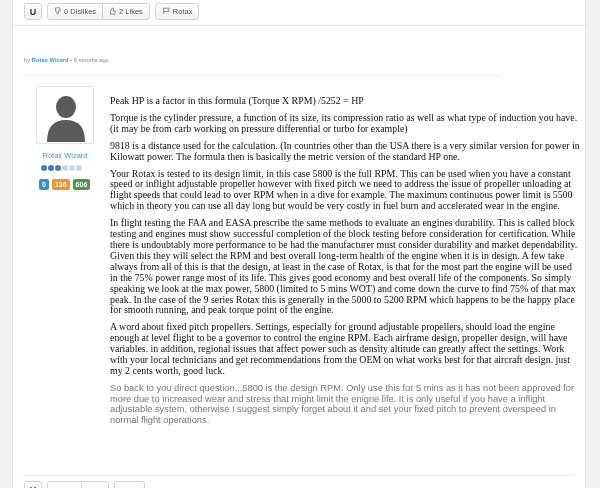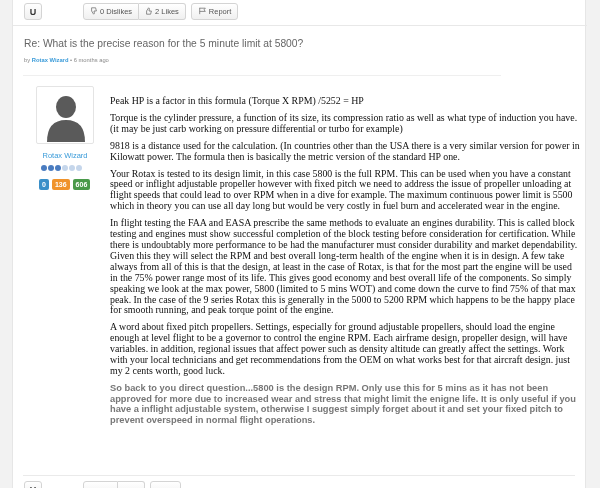--- a/index.html
+++ b/index.html
@@ -29,21 +29,21 @@
       background: linear-gradient(#ffffff, #f0f0f0);
       font-size: 7.5px;
       color: #555;
       display: flex; align-items: center;
       padding: 0 6px;
       gap: 2px;
       white-space: nowrap;
     }
     .btn.user { width: 18px; justify-content: center; padding: 0; font-weight: bold; color: #333; font-size: 9px; }
     .btn-group { display: flex; }
-    .btn-group .btn:first-child { border-radius: 3px 0 0 3px; margin-left: 36px; }
+    .btn-group .btn:first-child { border-radius: 3px 0 0 3px; }
     .btn-group .btn:last-child { border-radius: 0 3px 3px 0; border-left: none; }
     .divider {
       position: absolute; left: 0; width: 574px; height: 1px; background: #e8e8e8;
     }
     .title {
       position: absolute; left: 11px; top: 38px;
       font-size: 10.3px; color: #666;
     }
     .byline {
       position: absolute; left: 11px; top: 57px;
@@ -78,21 +78,20 @@
     .post-body {
       position: absolute; left: 97px; top: 96px; width: 470px;
       font-family: "Liberation Serif", serif;
       font-size: 9.9px; line-height: 10.9px; color: #111;
     }
     .post-body p { margin-bottom: 6px; }
     .post-body p.sans {
       font-family: "Liberation Sans", sans-serif;
       color: #777; font-size: 9.3px; line-height: 10.8px;
       margin-top: 3px;
-      font-weight: bold;
     }
     .bottom-divider {
       position: absolute; left: 10px; top: 475px; width: 552px; height: 1px; background: #eaeaea;
     }
   </style>
 </head>
 <body>
 
 <div class="card">
 
@@ -117,27 +116,26 @@
         </span>
         <span>2 Likes</span>
       </div>
     </div>
     <div class="btn">
       <span>
         <svg width="9" height="8" viewBox="0 0 10 10">
             <path d="M1.5 1v8M1.5 1.5h7l-1.5 2 1.5 2h-7" fill="none" stroke="#666" stroke-width="0.9"></path>
           </svg>
       </span>
-      <span>Report</span>
+      <span>Rotax</span>
     </div>
   </div>
 
   <div class="divider" style="top:25px;"></div>
 
-  <div class="title">Re: What is the precise reason for the 5 minute limit at 5800?</div>
 
   <div class="byline">
     <span>by</span>
     <span class="author">Rotax Wizard</span>
     <span>•</span>
     <span>6 months ago</span>
   </div>
 
   <div class="inner-divider"></div>
 
@@ -160,21 +158,21 @@
   </div>
 
   <div class="badges">
     <span class="badge" style="background:#3a8fc8;">0</span>
     <span class="badge" style="background:#f0932b;">136</span>
     <span class="badge" style="background:#4a9a4a;">606</span>
   </div>
 
   <div class="post-body">
     <p>Peak HP is a factor in this formula (Torque X RPM) /5252 = HP</p>
-    <p>Torque is the cylinder pressure, a function of its size, its compression ratio as well as what type of induction you have.  (it may be just carb working on pressure differential or turbo for example)</p>
+    <p>Torque is the cylinder pressure, a function of its size, its compression ratio as well as what type of induction you have.  (it may be from carb working on pressure differential or turbo for example)</p>
     <p>9818 is a distance used for the calculation.  (In countries other than the USA there is a very similar version for power in Kilowatt power.  The formula then is basically the metric version of the standard HP one.</p>
     <p>Your Rotax is tested to its design limit, in this case 5800 is the full RPM.  This can be used when you have a constant speed or inflight adjustable propeller however with fixed pitch we need to address the issue of propeller unloading at flight speeds that could lead to over RPM when in a dive for example.  The maximum continuous power limit is 5500 which in theory you can use all day long but would be very costly in fuel burn and accelerated wear in the engine.</p>
     <p>In flight testing the FAA and EASA prescribe the same methods to evaluate an engines durability.  This is called block testing and engines must show successful completion of the block testing before consideration for certification.  While there is undoubtably more performance to be had the manufacturer must consider durability and market dependability.  Given this they will select the RPM and best overall long-term health of the engine when it is in design.  A few take always from all of this is that the design, at least in the case of Rotax, is that for the most part the engine will be used in the 75% power range most of its life.  This gives good economy and best overall life of the components.  So simply speaking we look at the max power, 5800 (limited to 5 mins WOT) and come down the curve to find 75% of that max peak.  In the case of the 9 series Rotax this is generally in the 5000 to 5200 RPM which happens to be the happy place for smooth running, and peak torque point of the engine.</p>
     <p>A word about fixed pitch propellers.  Settings, especially for ground adjustable propellers, should load the engine enough at level flight to be a governor to control the engine RPM.  Each airframe design, propeller design, will have variables.  in addition, regional issues that affect power such as density altitude can greatly affect the settings.  Work with your local technicians and get recommendations from the OEM on what works best for that aircraft design.  just my 2 cents worth, good luck.</p>
     <p class="sans">So back to you direct question...5800 is the design RPM.  Only use this for 5 mins as it has not been approved for more due to increased wear and stress that might limit the enigne life.  It is only useful if you have a inflight adjustable system, otherwise I suggest simply forget about it and set your fixed pitch to prevent overspeed in normal flight operations.</p>
   </div>
 
   <div class="bottom-divider"></div>
 
   <div class="btn-row bottom">

